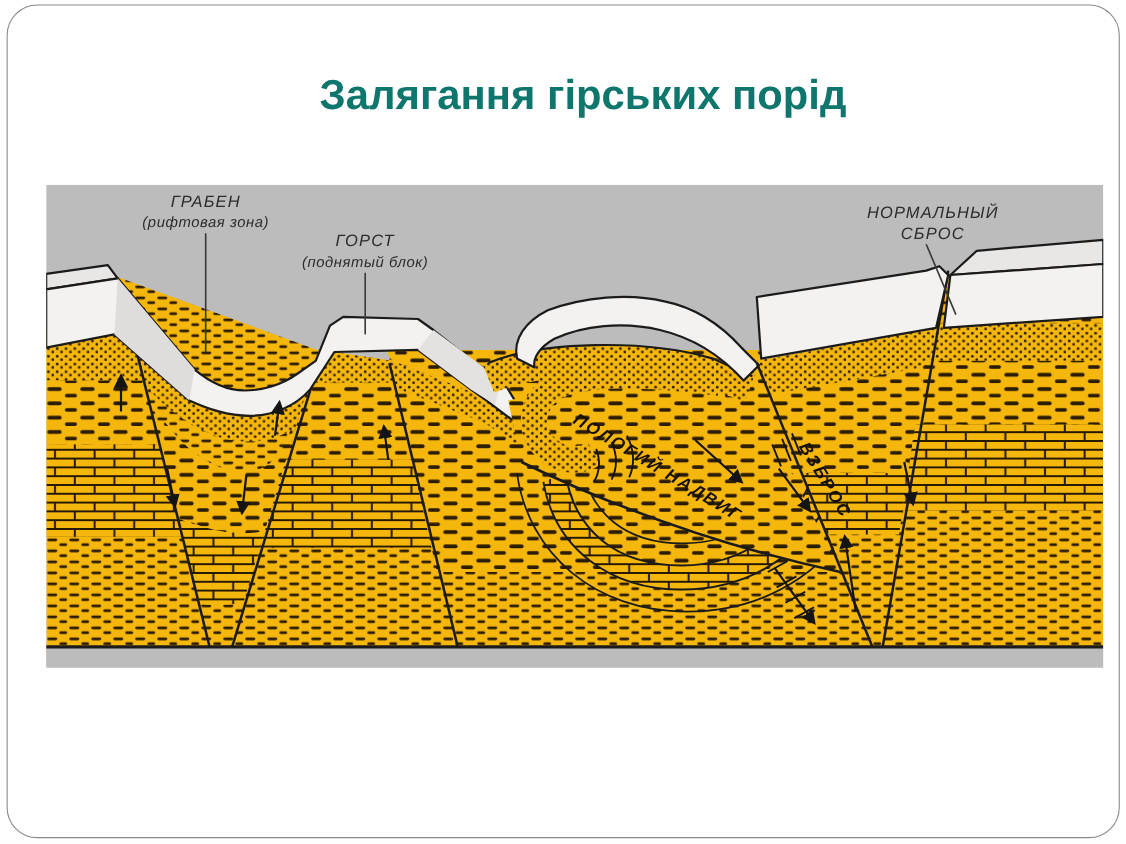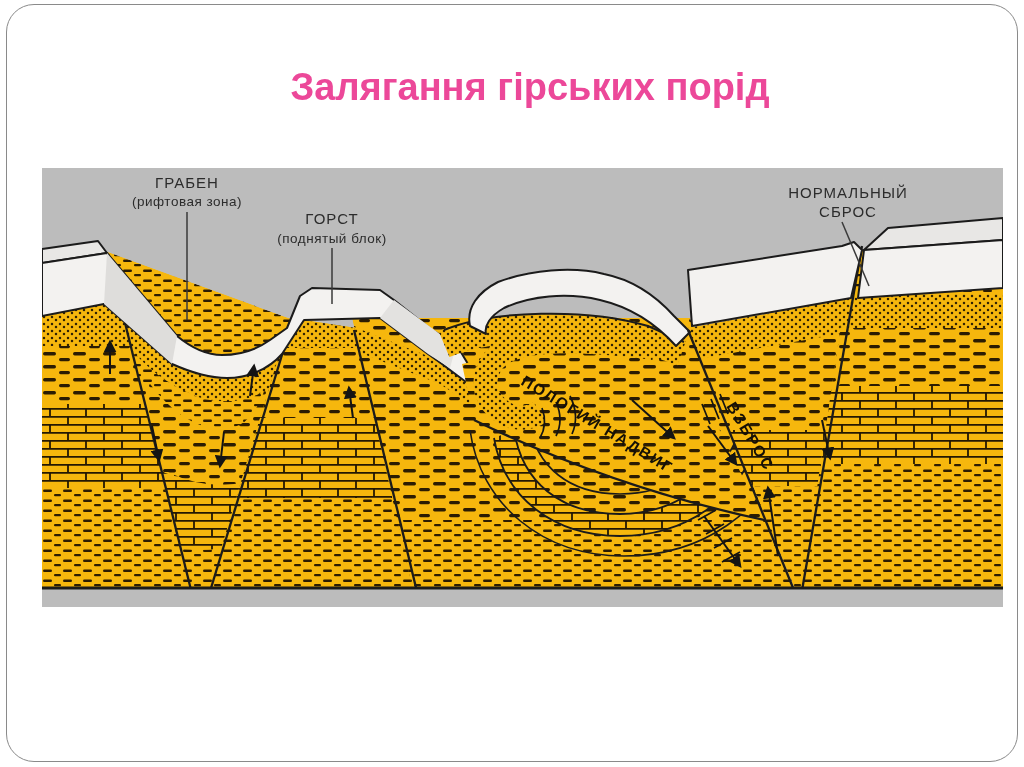--- a/index.html
+++ b/index.html
@@ -2,22 +2,22 @@
 <html><head>
 <meta charset="utf-8">
 <style>
   html,body{margin:0;padding:0;background:#ffffff;}
   .page{position:relative;width:1024px;height:767px;background:#ffffff;overflow:hidden;
         font-family:"Liberation Sans", sans-serif;}
   .slide-border{position:absolute;left:6px;top:4px;width:1010px;height:756px;
         border:1px solid #8a8a8a;border-radius:28px;pointer-events:none;}
   .slide-title{position:absolute;left:0;top:66px;width:1024px;text-align:center;
         padding-left:36px;box-sizing:border-box;
-        font-size:38px;font-weight:bold;color:#ec4899;letter-spacing:0px;}
-  .diagram-wrap{position:absolute;left:42px;top:168px;width:961px;height:439px;}
+        font-size:38px;font-weight:bold;color:#0f766e;letter-spacing:0px;}
+  .diagram-wrap{position:absolute;left:42px;top:168px;width:961px;height:439px;font-style:italic;}
   svg text{font-family:"Liberation Sans", sans-serif;}
   .lbl{fill:#2c2c2c;font-size:15px;letter-spacing:1px;}
   .lbl-sub{fill:#2c2c2c;font-size:13.5px;letter-spacing:0.5px;}
   .lbl-rot{fill:#161006;font-size:15.5px;font-weight:bold;letter-spacing:2px;}
 </style>
 </head>
 <body>
 
 <div class="page">
   <div class="slide-border"></div>

